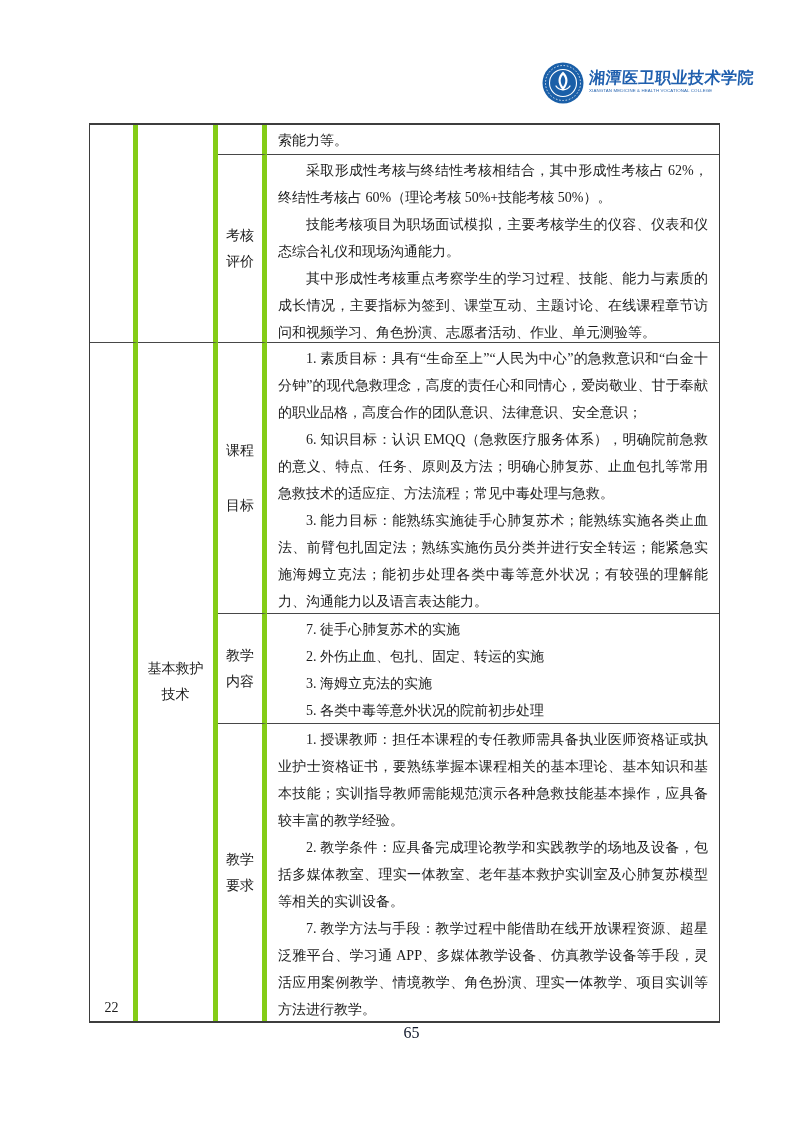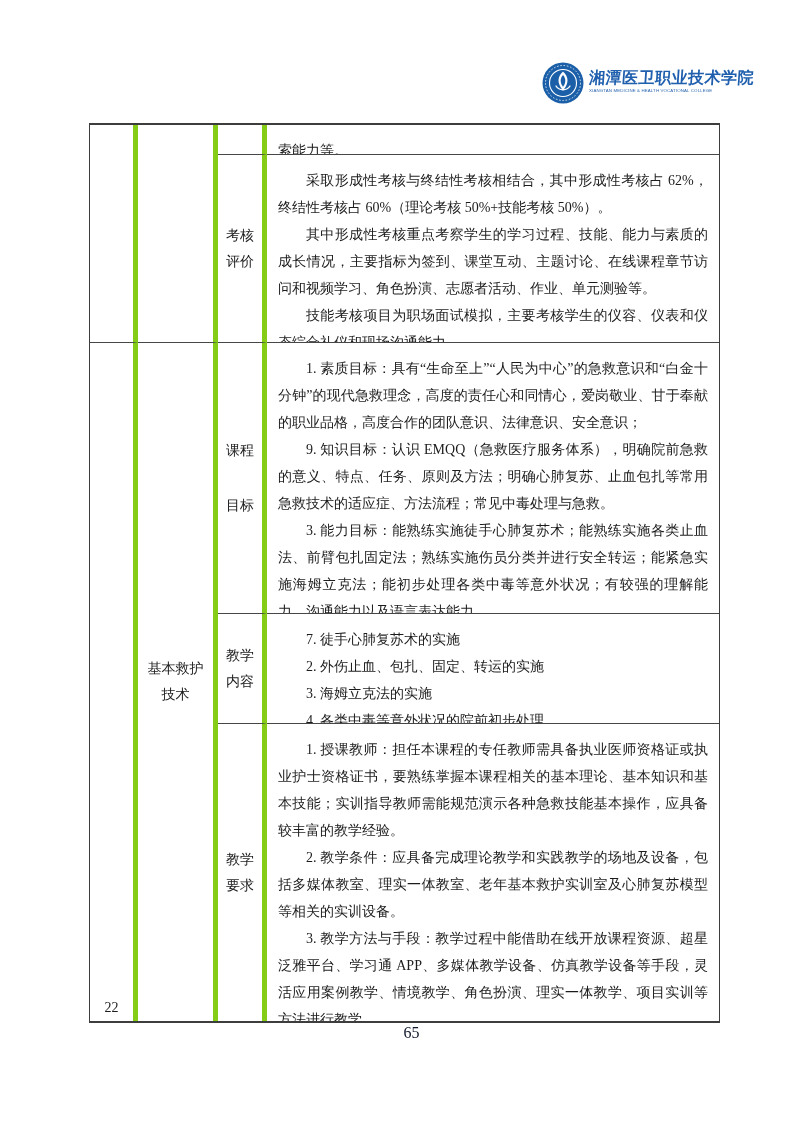--- a/index.html
+++ b/index.html
@@ -35,21 +35,21 @@
     border-right:5px solid #84cc16;border-bottom:1px solid #474747;
     overflow:hidden;box-sizing:border-box;
   }
   .no-r{border-right:none;}
   .no-b{border-bottom:none;}
   .label-cell{
     display:flex;flex-direction:column;align-items:center;justify-content:center;
     line-height:26px;text-align:center;
   }
   .body-cell{
-    padding:12px 11px 0 11px;text-align:justify;line-height:27px;
+    padding:2px 11px 0 11px;text-align:justify;line-height:27px;
   }
   .body-cell p{margin:0;text-indent:2em;}
   .body-cell p.no-indent{text-indent:0;}
   
   .a-col1{grid-column:1;grid-row:1/3;}
   .a-col2{grid-column:2;grid-row:1/3;}
   .r1-c3{grid-column:3;grid-row:1;}
   .r1-c4{grid-column:4;grid-row:1;}
   .r2-c3{grid-column:3;grid-row:2;}
   .r2-c4{grid-column:4;grid-row:2;}
@@ -94,58 +94,58 @@
   <div class="cell no-r r1-c4 body-cell">
     <p class="no-indent">索能力等。</p>
   </div>
 
   <div class="cell r2-c3 label-cell">
     <div>考核</div>
     <div>评价</div>
   </div>
   <div class="cell no-r r2-c4 body-cell">
     <p>采取形成性考核与终结性考核相结合，其中形成性考核占 62%，终结性考核占 60%（理论考核 50%+技能考核 50%）。</p>
+    <p>技能考核项目为职场面试模拟，主要考核学生的仪容、仪表和仪态综合礼仪和现场沟通能力。</p>
     <p>其中形成性考核重点考察学生的学习过程、技能、能力与素质的成长情况，主要指标为签到、课堂互动、主题讨论、在线课程章节访问和视频学习、角色扮演、志愿者活动、作业、单元测验等。</p>
-    <p>技能考核项目为职场面试模拟，主要考核学生的仪容、仪表和仪态综合礼仪和现场沟通能力。</p>
   </div>
 
   <div class="cell no-b b-col1 label-cell">
     <div>22</div>
   </div>
   <div class="cell no-b b-col2 label-cell">
     <div>基本救护</div>
     <div>技术</div>
   </div>
 
   <div class="cell r3-c3 label-cell">
     <div>课程</div>
     <div>目标</div>
   </div>
   <div class="cell no-r r3-c4 body-cell">
     <p>1. 素质目标：具有“生命至上”“人民为中心”的急救意识和“白金十分钟”的现代急救理念，高度的责任心和同情心，爱岗敬业、甘于奉献的职业品格，高度合作的团队意识、法律意识、安全意识；</p>
-    <p>9. 知识目标：认识 EMQQ（急救医疗服务体系），明确院前急救的意义、特点、任务、原则及方法；明确心肺复苏、止血包扎等常用急救技术的适应症、方法流程；常见中毒处理与急救。</p>
+    <p>6. 知识目标：认识 EMQQ（急救医疗服务体系），明确院前急救的意义、特点、任务、原则及方法；明确心肺复苏、止血包扎等常用急救技术的适应症、方法流程；常见中毒处理与急救。</p>
     <p>3. 能力目标：能熟练实施徒手心肺复苏术；能熟练实施各类止血法、前臂包扎固定法；熟练实施伤员分类并进行安全转运；能紧急实施海姆立克法；能初步处理各类中毒等意外状况；有较强的理解能力、沟通能力以及语言表达能力。</p>
   </div>
 
   <div class="cell r4-c3 label-cell">
     <div>教学</div>
     <div>内容</div>
   </div>
   <div class="cell no-r r4-c4 body-cell">
     <p>7. 徒手心肺复苏术的实施</p>
     <p>2. 外伤止血、包扎、固定、转运的实施</p>
     <p>3. 海姆立克法的实施</p>
-    <p>4. 各类中毒等意外状况的院前初步处理</p>
+    <p>5. 各类中毒等意外状况的院前初步处理</p>
   </div>
 
   <div class="cell no-b r5-c3 label-cell">
     <div>教学</div>
     <div>要求</div>
   </div>
   <div class="cell no-r no-b r5-c4 body-cell">
     <p>1. 授课教师：担任本课程的专任教师需具备执业医师资格证或执业护士资格证书，要熟练掌握本课程相关的基本理论、基本知识和基本技能；实训指导教师需能规范演示各种急救技能基本操作，应具备较丰富的教学经验。</p>
     <p>2. 教学条件：应具备完成理论教学和实践教学的场地及设备，包括多媒体教室、理实一体教室、老年基本救护实训室及心肺复苏模型等相关的实训设备。</p>
-    <p>3. 教学方法与手段：教学过程中能借助在线开放课程资源、超星泛雅平台、学习通 APP、多媒体教学设备、仿真教学设备等手段，灵活应用案例教学、情境教学、角色扮演、理实一体教学、项目实训等方法进行教学。</p>
+    <p>7. 教学方法与手段：教学过程中能借助在线开放课程资源、超星泛雅平台、学习通 APP、多媒体教学设备、仿真教学设备等手段，灵活应用案例教学、情境教学、角色扮演、理实一体教学、项目实训等方法进行教学。</p>
   </div>
 
 </div>
 
 <div class="page-number">65</div>
 
 </body></html>

